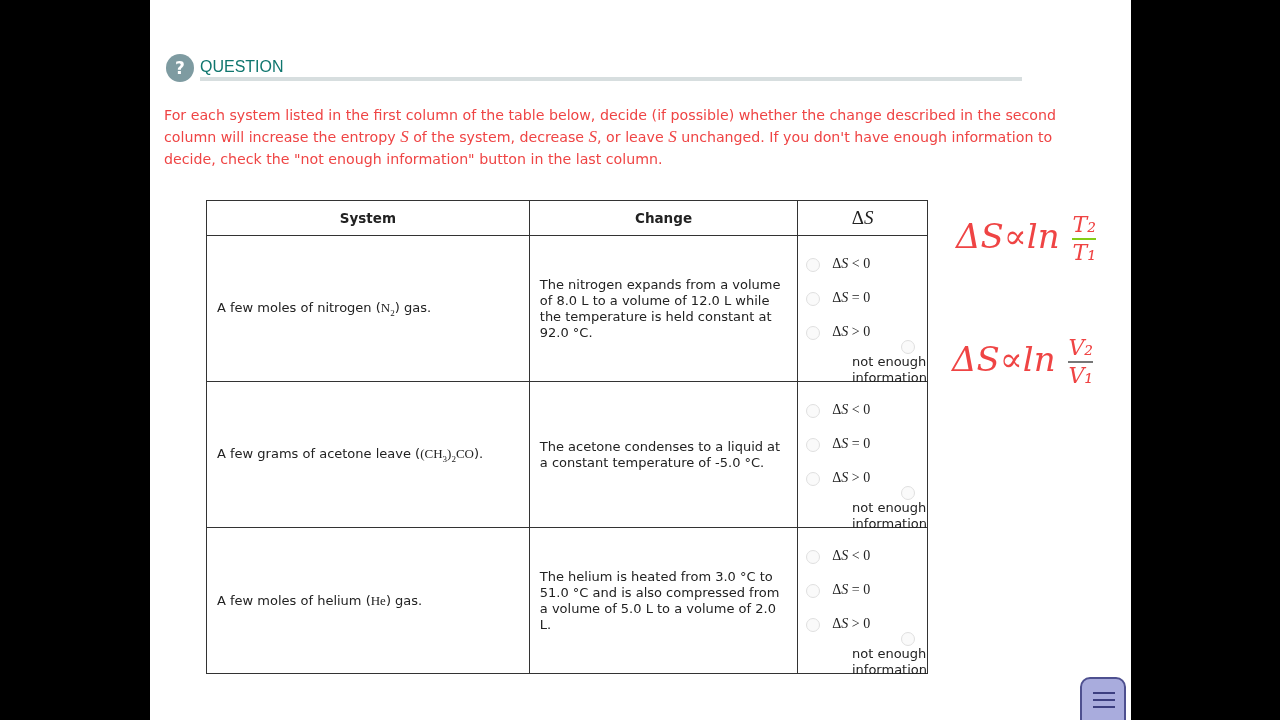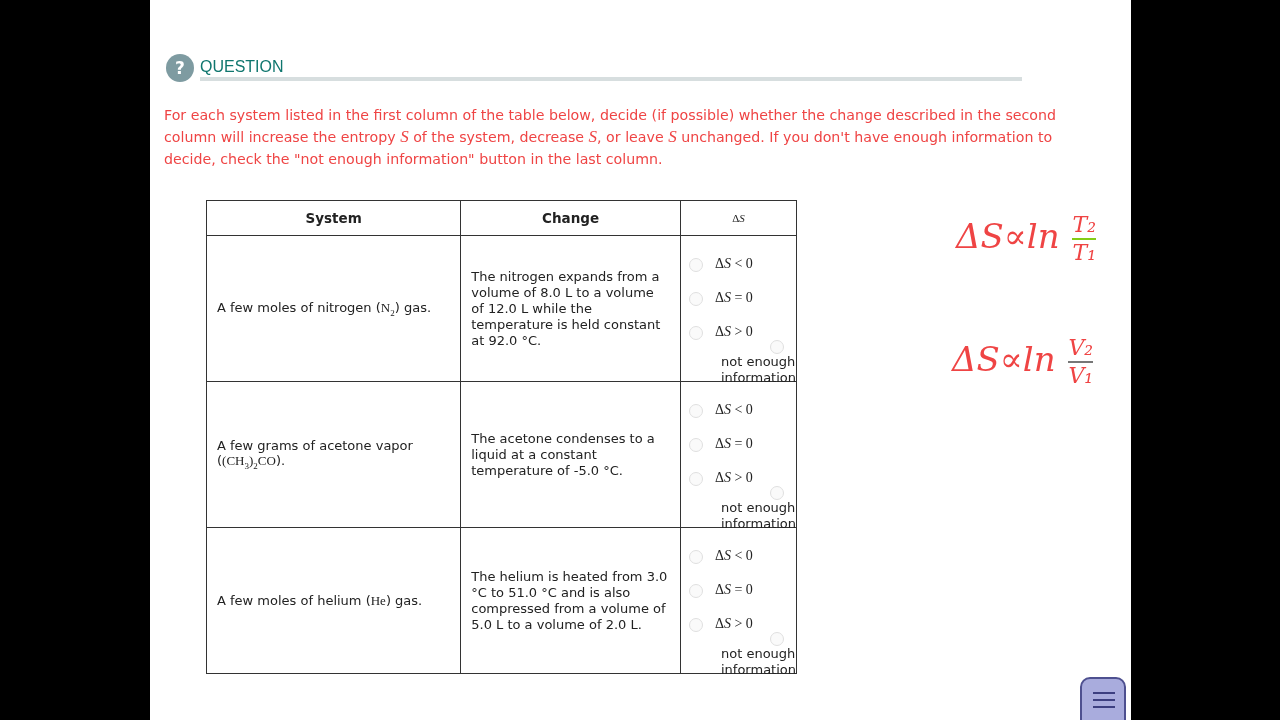--- a/index.html
+++ b/index.html
@@ -5,21 +5,21 @@
   html, body { margin:0; padding:0; }
   body { width:1280px; height:720px; background:#000; position:relative; overflow:hidden; font-family:"DejaVu Sans", sans-serif; }
   .page { position:absolute; left:150px; top:0; width:981px; height:720px; background:#fff; }
   .title { position:absolute; left:14px; top:9px; font-size:17px; font-weight:bold; color:#5b7f86; letter-spacing:0.1px; }
   .q-badge { position:absolute; left:16px; top:54px; width:28px; height:28px; border-radius:50%; background:#7e9ba1; color:#fff; font-weight:bold; font-size:17px; text-align:center; line-height:28px; }
   .q-label { position:absolute; left:50px; top:58px; font-size:16px; color:#0f766e; font-family:"Liberation Sans", sans-serif; }
   .q-rule { position:absolute; left:50px; top:77px; width:822px; height:4px; background:#d7dedf; }
   .intro { position:absolute; left:14px; top:104px; width:910px; font-size:14.2px; line-height:22px; color:#ef4444; }
   .serif-i { font-family:"Liberation Serif", serif; font-style:italic; font-size:17px; }
   .serif { font-family:"Liberation Serif", serif; }
-  table.grid { position:absolute; left:56px; top:200px; border-collapse:collapse; width:591px; }
+  table.grid { position:absolute; left:56px; top:200px; border-collapse:collapse; width:722px; }
   table.grid td, table.grid th { border:1.5px solid #333; vertical-align:middle; font-size:13px; color:#222; }
   table.grid th { height:34px; font-weight:bold; font-size:13.5px; }
   .c1 { width:300px; padding:0 10px; }
   .c2 { width:246px; padding:0 10px; line-height:16px; }
   .c3 { width:128px; padding:0; }
   .row { height:146px; }
   .opt { display:flex; align-items:flex-end; height:34px; padding-left:8px; }
   .opt.ne { height:40px; line-height:16px;flex-direction:column; }
   .radio { width:12px; height:12px; border-radius:50%; border:1px solid #e0e0e0; background:#fafafa; margin-right:12px; flex:none; }
   .ds { font-family:"Liberation Serif", serif; font-size:14px; }
@@ -36,21 +36,21 @@
   <div class="q-label">QUESTION</div>
   <div class="q-rule"></div>
 
   <div class="intro"><span>For each system listed in the first column of the table below, decide (if possible) whether the change described in the second column will increase the entropy </span><span class="serif-i">S</span><span> of the system, decrease </span><span class="serif-i">S</span><span>, or leave </span><span class="serif-i">S</span><span> unchanged. If you don't have enough information to decide, check the "not enough information" button in the last column.</span></div>
 
   <table class="grid">
     <tbody>
         <tr>
       <th class="c1">System</th>
       <th class="c2">Change</th>
-      <th class="c3 serif" style="font-weight:normal;font-size:11px;"><span>Δ</span><i>S</i></th>
+      <th class="c3 serif" style="font-weight:normal;font-size:19px;"><span>Δ</span><i>S</i></th>
     </tr>
 
     <tr class="row">
       <td class="c1"><span>A few moles of nitrogen (</span><span class="serif">N</span><sub class="serif" style="font-size:9px">2</sub><span>) gas.</span></td>
       <td class="c2">The nitrogen expands from a volume of 8.0 L to a volume of 12.0 L while the temperature is held constant at 92.0 °C.</td>
       <td class="c3">
         <div class="opt">
               <span class="radio"></span>
               <span class="ds"><span>Δ</span><i>S</i><span> &lt; 0</span></span>
             </div>
@@ -63,21 +63,21 @@
               <span class="ds"><span>Δ</span><i>S</i><span> &gt; 0</span></span>
             </div>
         <div class="opt ne">
               <span class="radio"></span>
               <span><span>not enough</span><br><span>information</span></span>
             </div>
       </td>
     </tr>
 
     <tr class="row">
-      <td class="c1"><span>A few grams of acetone vapor (</span><span class="serif">(CH</span><sub class="serif" style="font-size:9px">3</sub><span class="serif">)</span><sub class="serif" style="font-size:9px">2</sub><span class="serif">CO</span><span>).</span></td>
+      <td class="c1"><span>A few grams of acetone leave (</span><span class="serif">(CH</span><sub class="serif" style="font-size:9px">3</sub><span class="serif">)</span><sub class="serif" style="font-size:9px">2</sub><span class="serif">CO</span><span>).</span></td>
       <td class="c2">The acetone condenses to a liquid at a constant temperature of -5.0 °C.</td>
       <td class="c3">
         <div class="opt">
               <span class="radio"></span>
               <span class="ds"><span>Δ</span><i>S</i><span> &lt; 0</span></span>
             </div>
         <div class="opt">
               <span class="radio"></span>
               <span class="ds"><span>Δ</span><i>S</i><span> = 0</span></span>
             </div>

